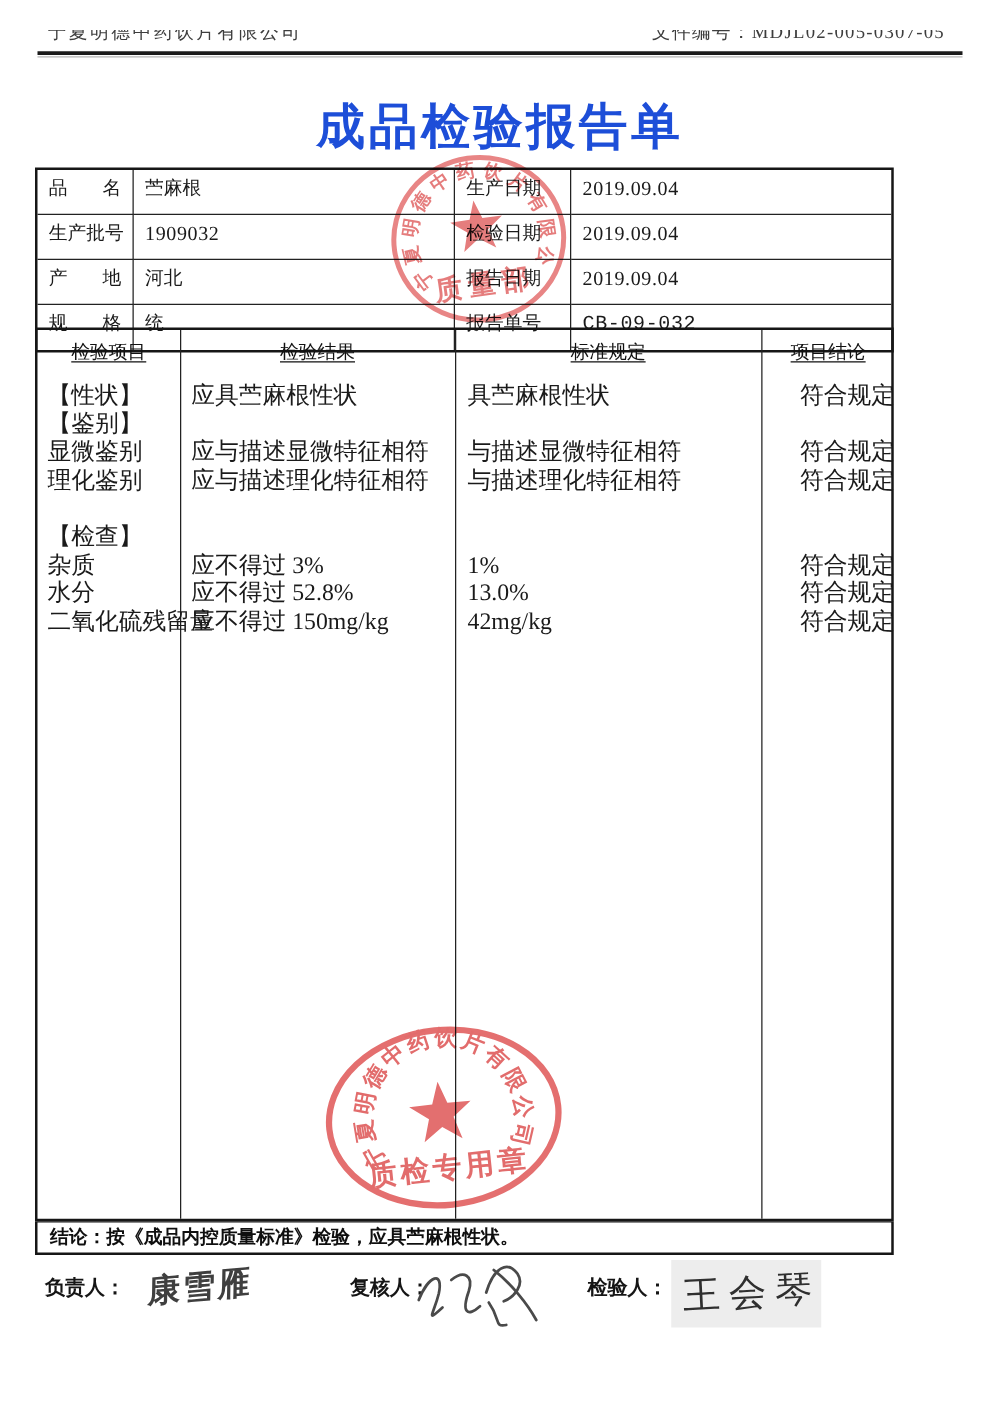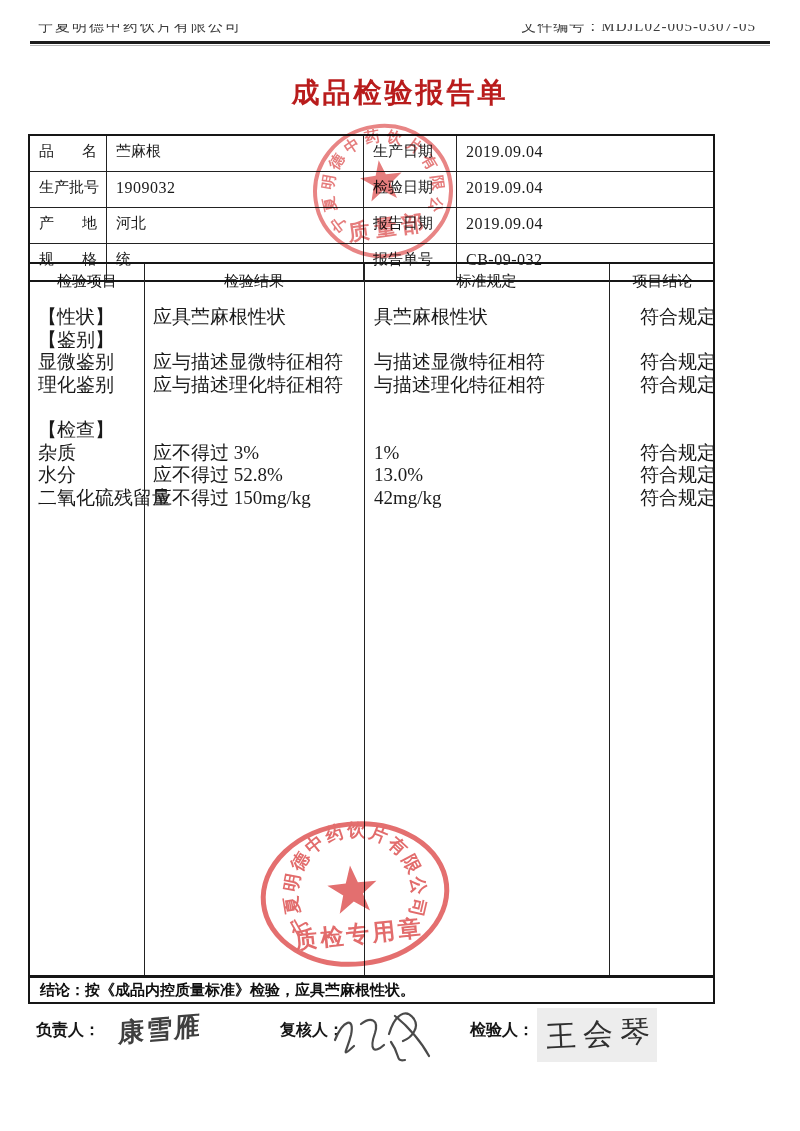--- a/index.html
+++ b/index.html
@@ -10,40 +10,40 @@
   
   .hdr-clip{position:absolute;top:24px;height:17px;overflow:hidden;}
   .hdr-clip span{display:block;font-size:15px;line-height:16px;margin-top:-6px;color:#3d3d3d;letter-spacing:2px;white-space:nowrap;}
   .hdr-left{left:38px;}
   .hdr-right{right:44px;}
   .hdr-right span{letter-spacing:1px;}
   .hdr-rule{position:absolute;left:30px;top:41px;width:740px;height:3px;background:#1c1c1c;}
   .hdr-rule-shadow{position:absolute;left:30px;top:45px;width:740px;height:1px;background:#b5b5b5;}
   
   .title{position:absolute;left:0;top:74px;width:800px;text-align:center;
-    font-size:28px;font-weight:700;letter-spacing:3px;color:#b91c1c;}
+    font-size:39px;font-weight:700;letter-spacing:3px;color:#1d4ed8;}
   
   .info-table{position:absolute;left:28px;top:134px;width:687px;box-sizing:border-box;
     border:2px solid #161616;display:grid;grid-template-columns:77px 257px 93px 1fr;}
   .info-table .cell{box-sizing:border-box;height:36px;line-height:31px;font-size:15px;
     border-right:1px solid #222;border-bottom:1px solid #222;padding:0 9px;
     white-space:nowrap;overflow:hidden;}
   .info-table .cell.lastcol{border-right:none;}
-  .info-table .cell.lastrow{border-bottom:none;}
+  .info-table .cell.lastrow{border-bottom:none;font-family:Liberation Mono, monospace;}
   .info-table .lbl{text-align:justify;text-align-last:justify;}
   .info-table .date{font-size:16px;letter-spacing:0.5px;}
   
   .insp-table{position:absolute;left:28px;top:262px;width:687px;height:715px;
     box-sizing:border-box;border:2px solid #161616;}
   .insp-table .vline{position:absolute;top:0;bottom:0;width:1px;background:#222;}
   .v1{left:114px;}.v2{left:334px;}.v3{left:579px;}
   .thead{position:absolute;top:0;left:0;right:0;display:grid;
     grid-template-columns:114px 220px 245px 107px;}
   .thead span{text-align:center;padding-top:8px;font-size:15px;
-    text-underline-offset:3px;color:#111;}
+    text-decoration:underline;text-underline-offset:3px;color:#111;}
   .tbody{position:absolute;top:42px;left:0;right:0;}
   .trow{display:grid;grid-template-columns:114px 220px 245px 107px;height:22.6px;line-height:22.6px;font-size:19px;}
   .trow .c1{padding-left:8px;}
   .trow .c2{padding-left:9px;}
   .trow .c3{padding-left:10px;}
   .trow .c4{padding-left:9px;text-align:right;}
   .trow span{white-space:nowrap;overflow:visible;}
   
   .conclusion-box{position:absolute;left:28px;top:977px;width:687px;height:27px;
     box-sizing:border-box;border:2px solid #161616;border-top:1px solid #161616;

